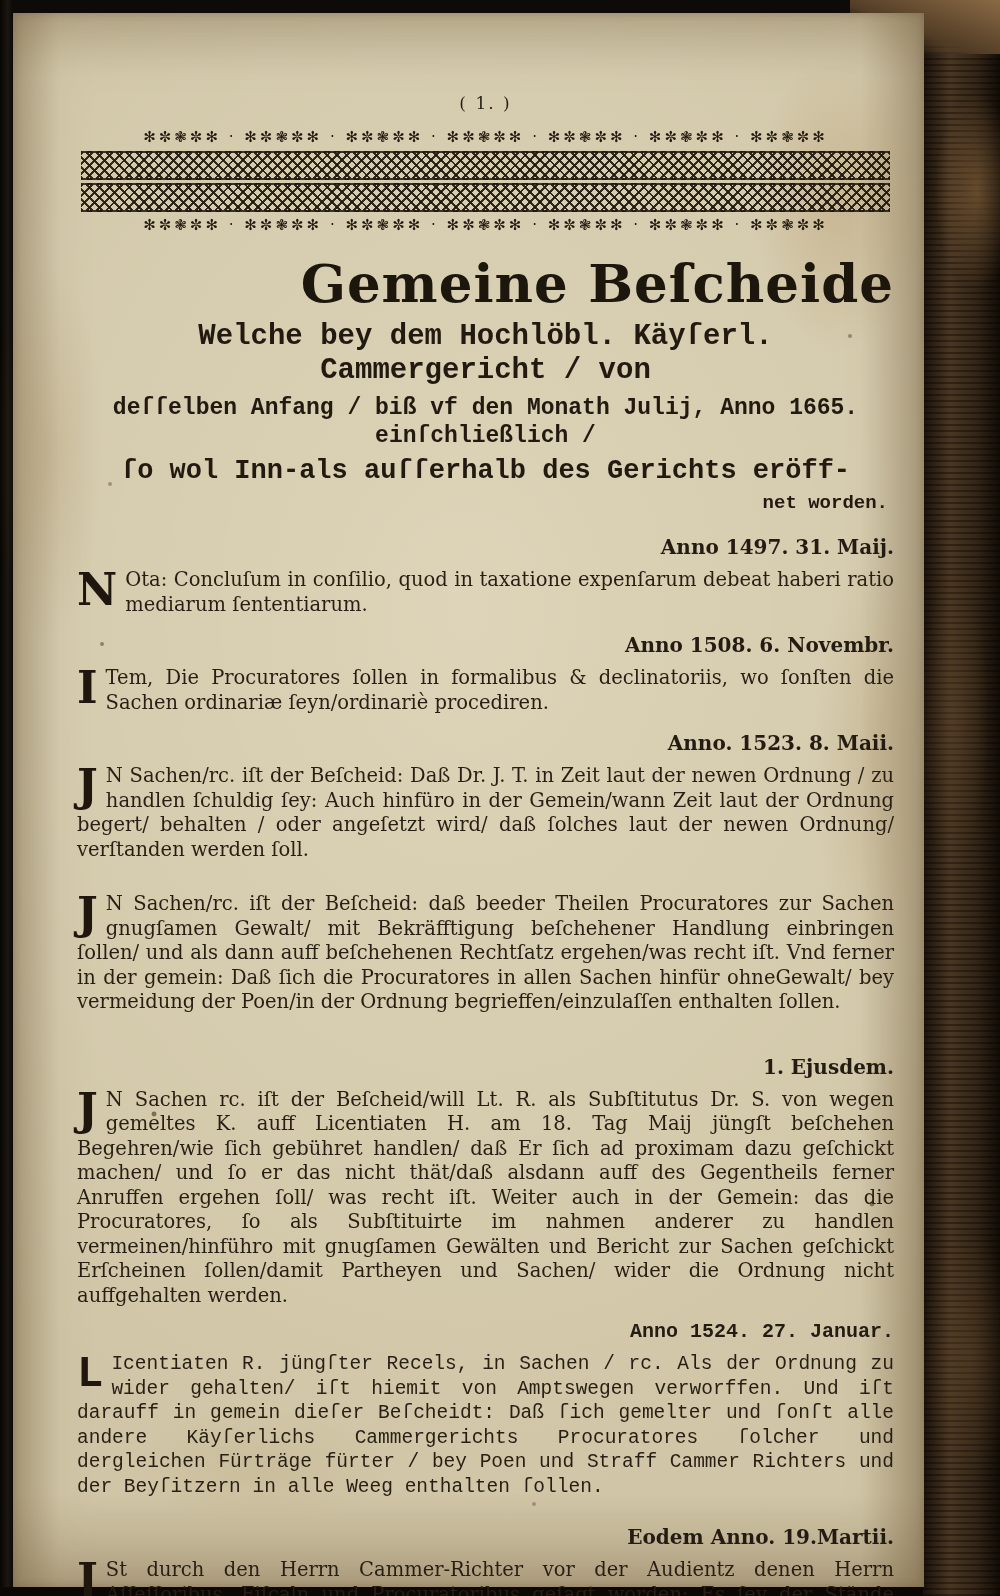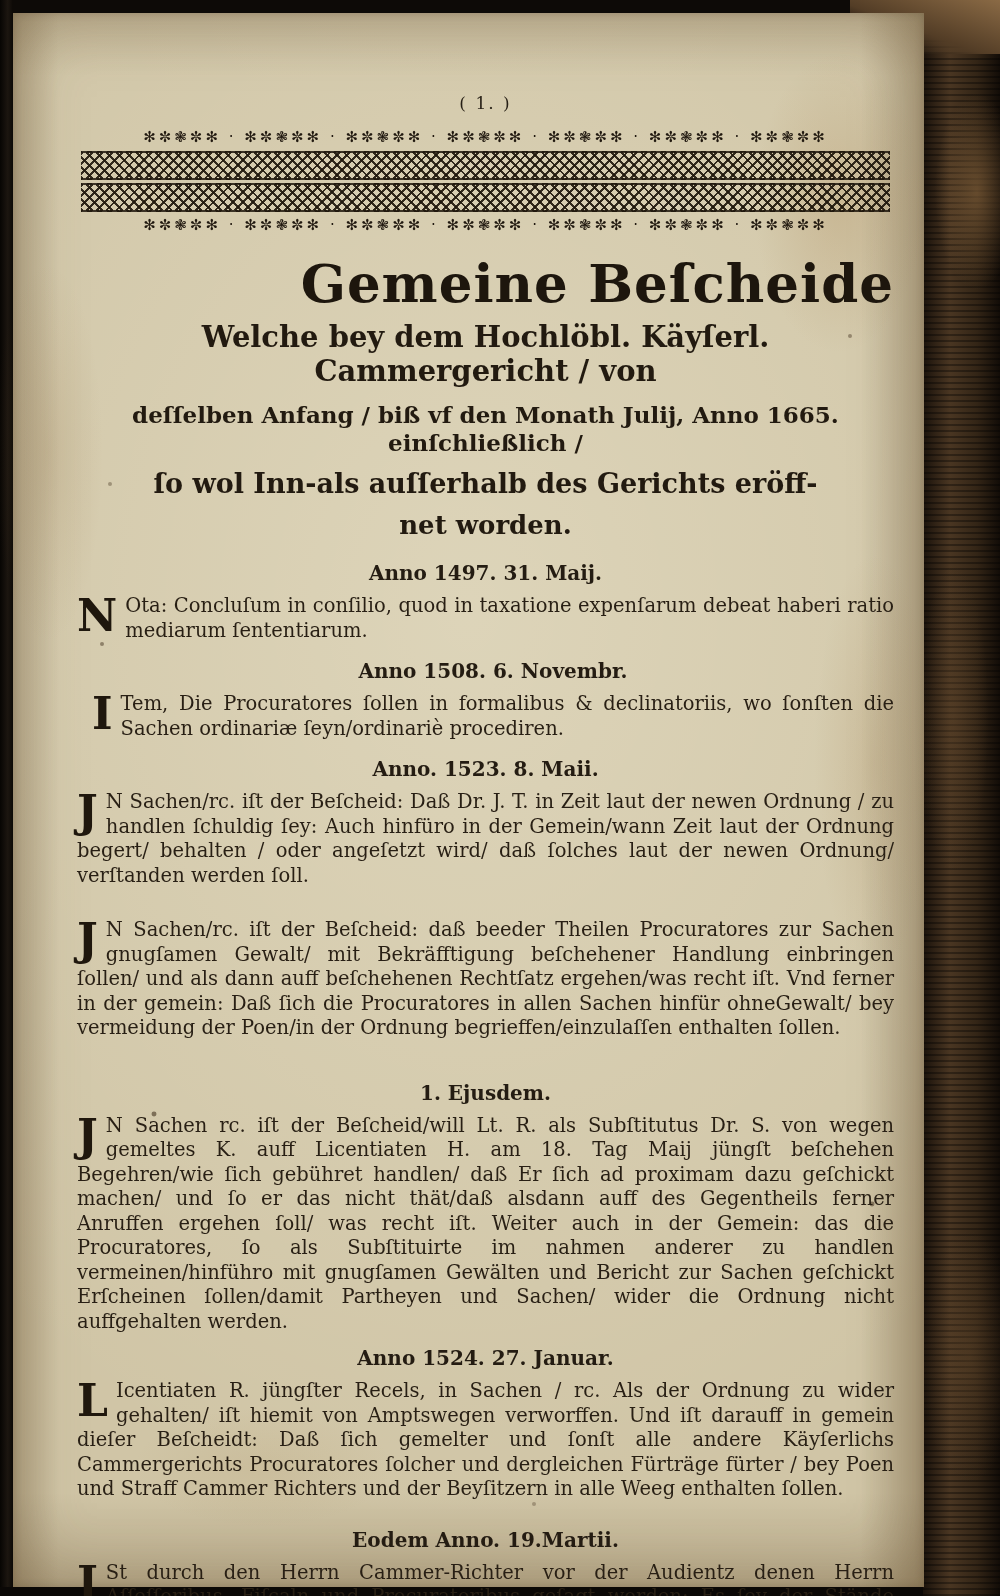--- a/index.html
+++ b/index.html
@@ -58,36 +58,36 @@
     font-size:15px;letter-spacing:3px;line-height:21px;white-space:nowrap;overflow:hidden;}
   .orn-lattice{height:25px;margin:3px 4px;
     background:
       repeating-linear-gradient(45deg, rgba(32,24,13,.9) 0 2px, rgba(0,0,0,0) 2px 7px),
       repeating-linear-gradient(-45deg, rgba(32,24,13,.9) 0 2px, rgba(0,0,0,0) 2px 7px);
     border-top:2px solid rgba(32,24,13,.85);
     border-bottom:2px solid rgba(32,24,13,.85);}
 
   .title{margin:20px 0 0;text-align:right;font-size:53px;line-height:1.05;font-weight:bold;
     letter-spacing:1px;color:#1d160d;}
-  .sub{margin:12px;text-align:center;font-weight:bold;color:#221a10;}
+  .sub{margin:6px;text-align:center;font-weight:bold;color:#221a10;font-family:Liberation Mono, monospace;}
   .sub1{margin-top:8px;font-size:29px;line-height:1.2;}
   .sub2{margin-top:2px;font-size:23px;line-height:1.2;}
   .sub3{margin-top:2px;font-size:27px;line-height:1.15;}
-  .sub4{font-size:26px;line-height:1.15;}
+  .sub4{font-size:19px;line-height:1.15;text-align:right;}
 
   .entry{margin:0;}
-  .anno{margin:0 0 9px;text-align:center;font-size:20px;font-weight:bold;color:#241c12;}
+  .anno{margin:0 0 9px;text-align:right;font-size:20px;font-weight:bold;color:#241c12;}
   .para{margin:0;text-align:justify;font-size:19.5px;line-height:24.5px;color:#281f14;}
   .dropcap{float:left;font-size:44px;line-height:40px;font-weight:bold;padding:2px 8px 0 0;color:#1f170d;}
   .e1{margin-top:20px;}
-  .e2{margin-top:16px;margin-left:15px;}
+  .e2{margin-top:16px;}
   .e3{margin-top:16px;}
   .e4{margin-top:30px;}
   .e5{margin-top:40px;}
-  .e6{margin-top:12px;}
+  .e6{margin-top:12px;font-family:Liberation Mono, monospace;}
   .e7{margin-top:26px;}
 </style>
 </head>
 <body>
 
 <div class="scan">
   <div class="edge-top"></div>
   <div class="edge-left"></div>
   <div class="edge-bottom"></div>
 

